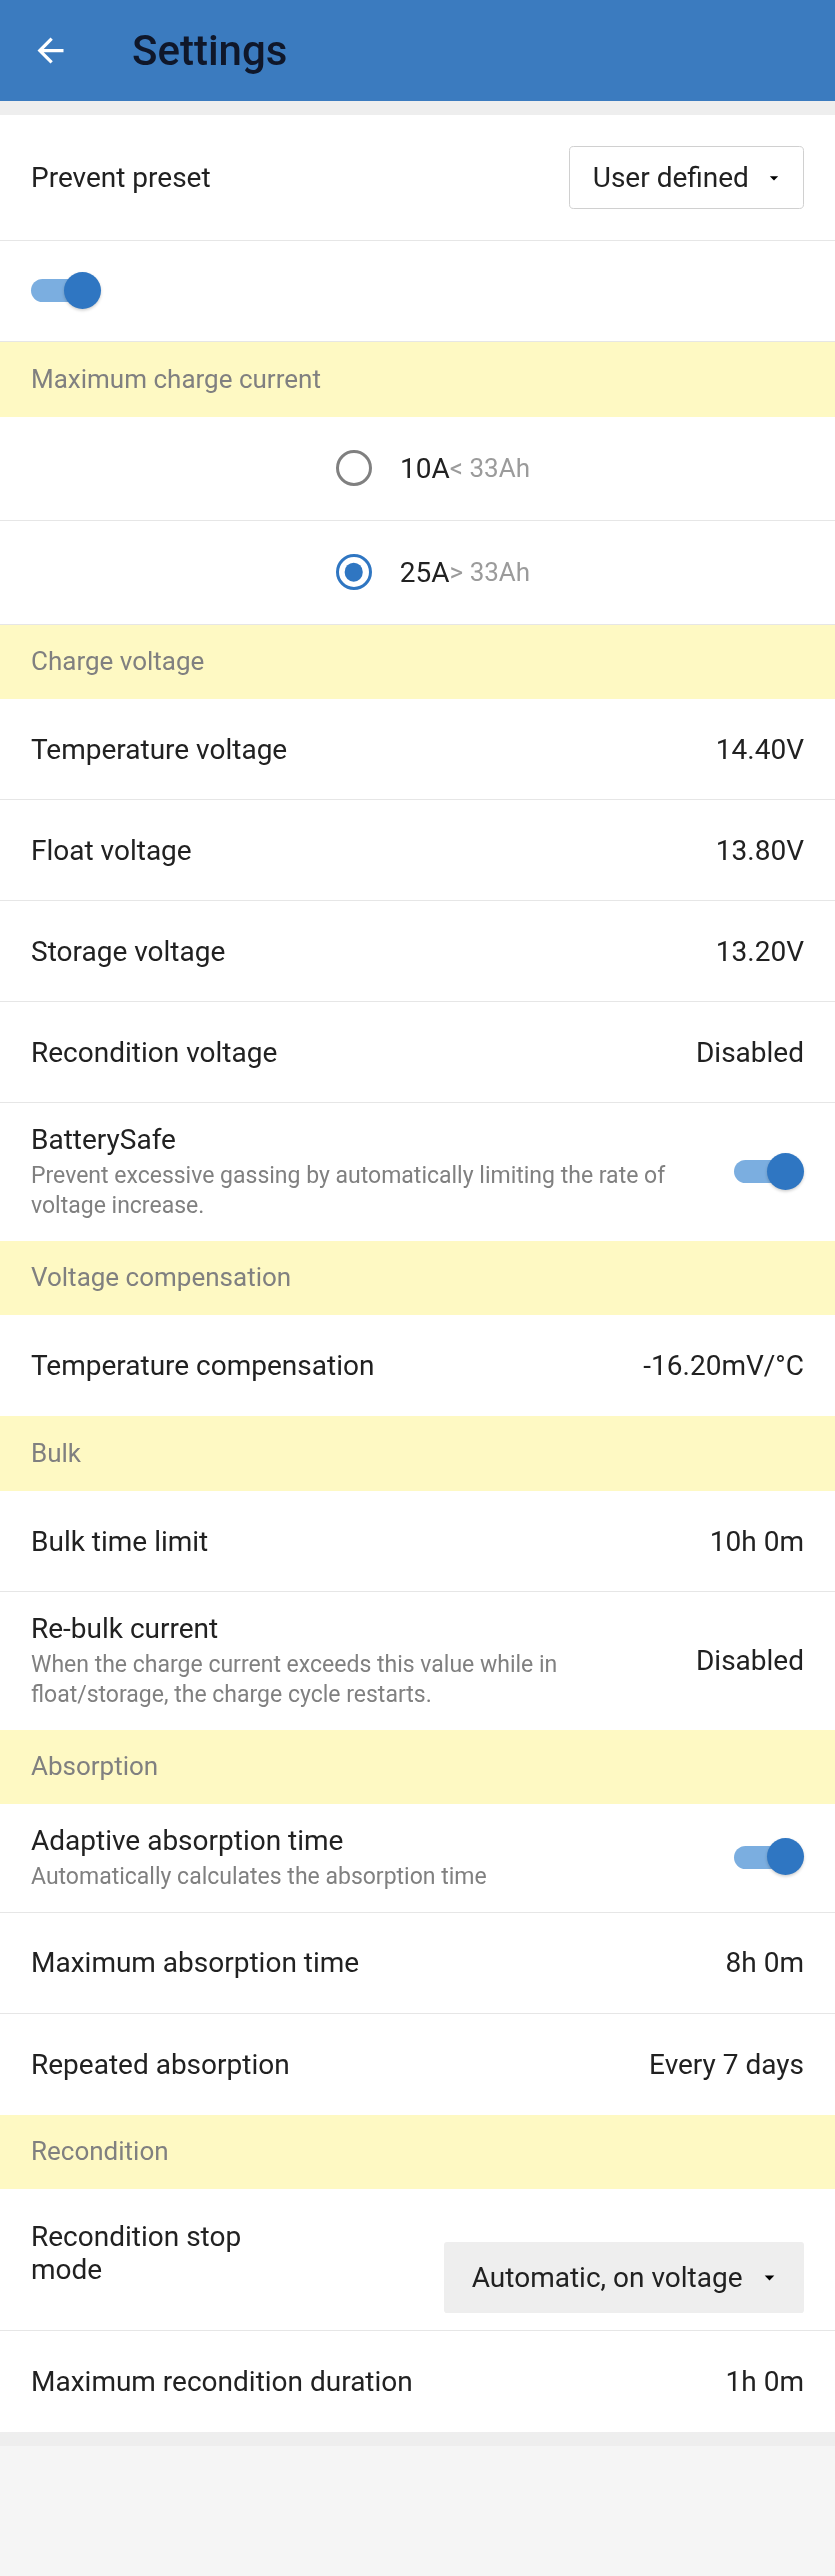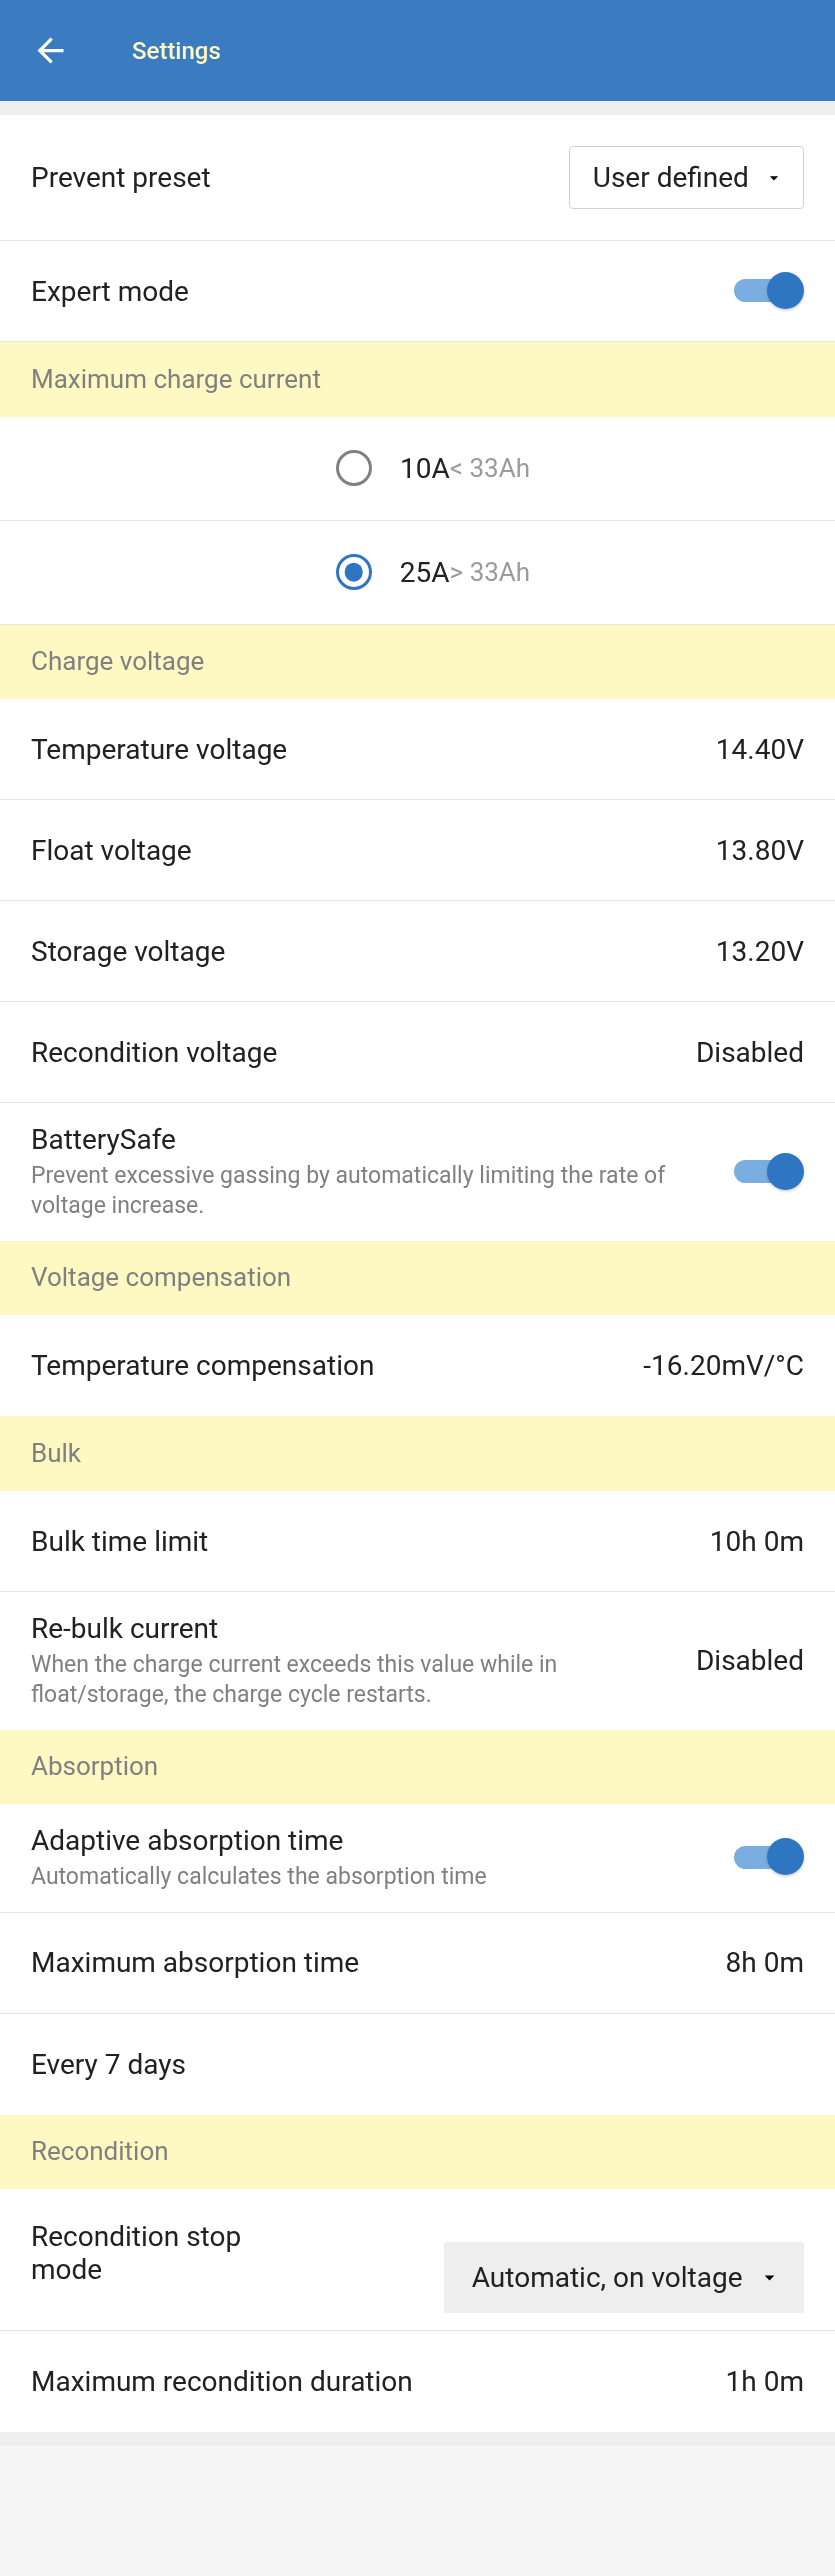--- a/index.html
+++ b/index.html
@@ -15,22 +15,22 @@
   }
   .back-arrow {
     width: 39px;
     height: 39px;
     display: flex;
     align-items: center;
     justify-content: center;
     margin-right: 62px;
   }
   .header-title {
-    color: #fef9c3;
-    font-size: 24px;
+    color: #0f172a;
+    font-size: 42px;
     font-weight: 500;
   }
 
   .section-spacer { height: 14px; background: #eeeeee; }
   
   .section-header {
     background: #fef9c3;
     padding: 21.7px 31px 23px 31px;
     font-size: 26px;
     color: #808080;
@@ -155,23 +155,20 @@
     <span>User defined</span>
     <span class="dropdown-caret">
       <svg width="20" height="20" viewBox="0 0 24 24" fill="#000">
           <path d="M7 10l5 5 5-5z"></path>
         </svg>
     </span>
   </div>
 </div>
 
 <div class="row">
-  <div class="left">
-    <div class="label">Expert mode</div>
-  </div>
   <div class="toggle">
     <div class="toggle-track"></div>
     <div class="toggle-thumb"></div>
   </div>
 </div>
 
 <div class="section-header">Maximum charge current</div>
 <div class="radio-row">
   <div class="radio-left">
     <div class="radio-circle"></div>
@@ -257,20 +254,23 @@
     <div class="toggle-thumb"></div>
   </div>
 </div>
 <div class="row">
   <div class="left">
       <div class="label">Maximum absorption time</div>
     </div>
   <div class="value">8h 0m</div>
 </div>
 <div class="row no-border">
+  <div class="left">
+      <div class="label">Repeated absorption</div>
+    </div>
   <div class="value">Every 7 days</div>
 </div>
 
 <div class="section-header">Recondition</div>
 <div class="row" style="padding-top:5px; padding-bottom:17px;">
   <div class="left">
     <div class="label" style="max-width:248px;">Recondition stop mode</div>
   </div>
   <div class="select-box flat">
     <span>Automatic, on voltage</span>

